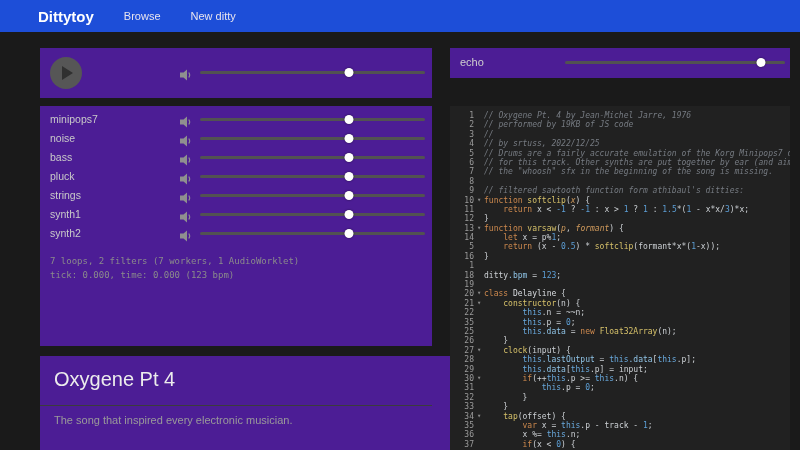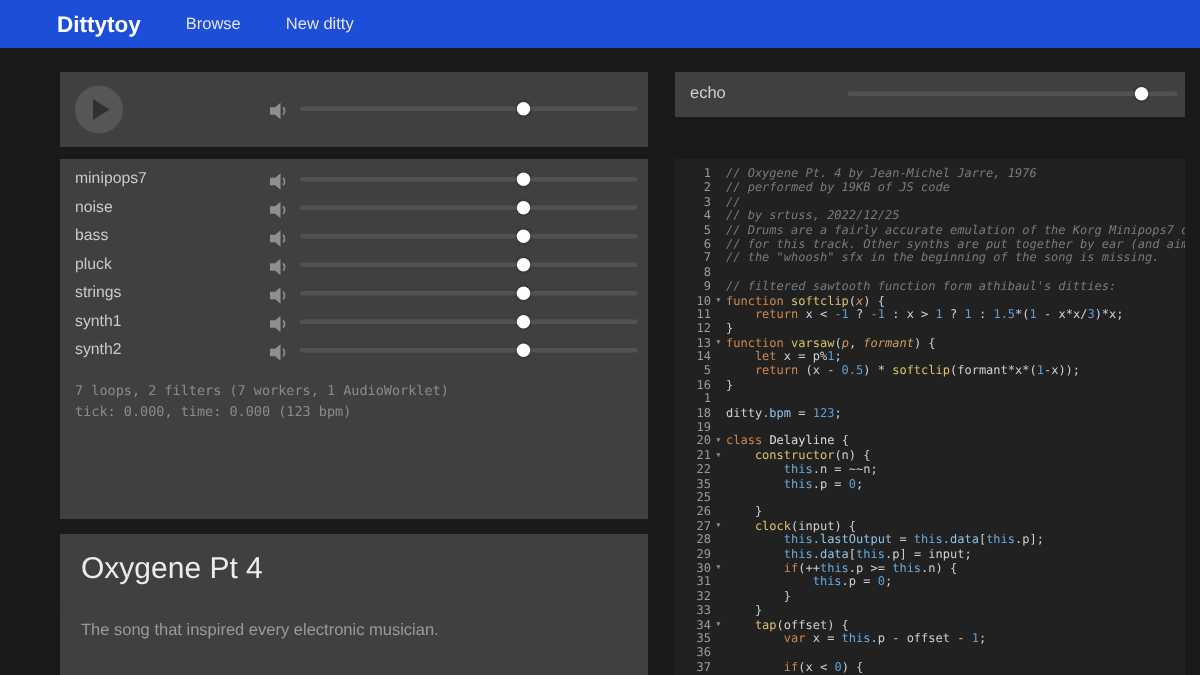--- a/index.html
+++ b/index.html
@@ -5,21 +5,21 @@
   html,body { margin:0; padding:0; background:#111; }
   .page { position:relative; width:800px; height:450px; overflow:hidden;
           background:#1a1a1a; font-family:"Liberation Sans",sans-serif; }
 
   
   .header { position:absolute; top:0; left:0; width:800px; height:32px;
             background:#1d4ed8; display:flex; align-items:center; }
   .logo { color:#ffffff; font-size:15px; font-weight:bold; margin-left:38px; cursor:pointer; }
   .navlink { color:#e8e4ee; font-size:11px; margin-left:18px; cursor:pointer;padding-left:12px; }
 
-  .panel { position:absolute; background:#404040; }
+  .panel { position:absolute; background:#4c1d95; }
 
   
   .slider { position:absolute; height:9px; }
   .slider .track { position:absolute; left:0; right:0; top:3px; height:3px;
                    background:#525252; border-radius:2px; }
   .slider .knob { position:absolute; top:0; width:9px; height:9px; border-radius:50%;
                   background:#ffffff; transform:translateX(-50%); box-shadow:0 0 2px rgba(0,0,0,.6); }
 
   
   .player-panel { left:40px; top:48px; width:392px; height:50px; }
@@ -36,21 +36,21 @@
   .mixer-panel { left:40px; top:106px; width:392px; height:240px; }
   .mixrows { position:absolute; left:0; top:4px; width:392px; }
   .mixrow { position:relative; height:19px; }
   .chlabel { position:absolute; left:10px; top:3px; color:#c9c9c9; font-size:10.5px; }
   .mixrow .spk { left:140px; top:4px; }
   .mixrow .slider { left:160px; top:5px; width:225px; }
   .stats { position:absolute; left:10px; top:148px; color:#8b8b8b;
            font-family:"DejaVu Sans Mono",monospace; font-size:9px; line-height:14px; }
 
   
-  .info-panel { left:40px; top:356px; width:392px; height:94px; }
+  .info-panel { left:40px; top:356px; width:392px; height:94px;padding-left:24px; }
   .song-title { position:absolute; left:14px; top:12px; color:#ececec; font-size:20px; }
   .info-divider { position:absolute; left:0; top:49px; width:392px; height:1px; background:#3c3c3c; }
   .song-desc { position:absolute; left:14px; top:58px; color:#9a9a9a; font-size:11px; }
 
   
   .echo-panel { left:450px; top:48px; width:340px; height:30px; }
   .echo-label { position:absolute; left:10px; top:8px; color:#cfcfcf; font-size:11px; }
   .echo-panel .slider { left:115px; top:10px; width:220px; }
 
   
@@ -217,29 +217,29 @@
         <div class="cline"><span class="ln">14</span><span class="fold"></span><span class="ct"><span class="tk-d">    </span><span class="tk-k">let</span><span class="tk-d"> x = p%</span><span class="tk-nu">1</span><span class="tk-d">;</span></span></div>
         <div class="cline"><span class="ln">5</span><span class="fold"></span><span class="ct"><span class="tk-d">    </span><span class="tk-k">return</span><span class="tk-d"> (x - </span><span class="tk-nu">0.5</span><span class="tk-d">) * </span><span class="tk-f">softclip</span><span class="tk-d">(formant*x*(</span><span class="tk-nu">1</span><span class="tk-d">-x));</span></span></div>
         <div class="cline"><span class="ln">16</span><span class="fold"></span><span class="ct"><span class="tk-d">}</span></span></div>
         <div class="cline"><span class="ln">1</span><span class="fold"></span><span class="ct"></span></div>
         <div class="cline"><span class="ln">18</span><span class="fold"></span><span class="ct"><span class="tk-d">ditty</span><span class="tk-p">.bpm</span><span class="tk-d"> = </span><span class="tk-nu">123</span><span class="tk-d">;</span></span></div>
         <div class="cline"><span class="ln">19</span><span class="fold"></span><span class="ct"></span></div>
         <div class="cline"><span class="ln">20</span><span class="fold">▾</span><span class="ct"><span class="tk-k">class</span><span class="tk-d"> </span><span class="tk-cl">Delayline</span><span class="tk-d"> {</span></span></div>
         <div class="cline"><span class="ln">21</span><span class="fold">▾</span><span class="ct"><span class="tk-d">    </span><span class="tk-f">constructor</span><span class="tk-d">(n) {</span></span></div>
         <div class="cline"><span class="ln">22</span><span class="fold"></span><span class="ct"><span class="tk-d">        </span><span class="tk-th">this</span><span class="tk-d">.n = ~~n;</span></span></div>
         <div class="cline"><span class="ln">35</span><span class="fold"></span><span class="ct"><span class="tk-d">        </span><span class="tk-th">this</span><span class="tk-d">.p = </span><span class="tk-nu">0</span><span class="tk-d">;</span></span></div>
-        <div class="cline"><span class="ln">25</span><span class="fold"></span></div>
+        <div class="cline"><span class="ln">25</span><span class="fold"></span><span class="ct"><span class="tk-d">        </span><span class="tk-th">this</span><span class="tk-p">.data</span><span class="tk-d"> = </span><span class="tk-k">new</span><span class="tk-d"> </span><span class="tk-f">Float32Array</span><span class="tk-d">(n);</span></span></div>
         <div class="cline"><span class="ln">26</span><span class="fold"></span><span class="ct"><span class="tk-d">    }</span></span></div>
         <div class="cline"><span class="ln">27</span><span class="fold">▾</span><span class="ct"><span class="tk-d">    </span><span class="tk-f">clock</span><span class="tk-d">(input) {</span></span></div>
         <div class="cline"><span class="ln">28</span><span class="fold"></span><span class="ct"><span class="tk-d">        </span><span class="tk-th">this</span><span class="tk-p">.lastOutput</span><span class="tk-d"> = </span><span class="tk-th">this</span><span class="tk-p">.data</span><span class="tk-d">[</span><span class="tk-th">this</span><span class="tk-d">.p];</span></span></div>
         <div class="cline"><span class="ln">29</span><span class="fold"></span><span class="ct"><span class="tk-d">        </span><span class="tk-th">this</span><span class="tk-p">.data</span><span class="tk-d">[</span><span class="tk-th">this</span><span class="tk-d">.p] = input;</span></span></div>
         <div class="cline"><span class="ln">30</span><span class="fold">▾</span><span class="ct"><span class="tk-d">        </span><span class="tk-k">if</span><span class="tk-d">(++</span><span class="tk-th">this</span><span class="tk-d">.p &gt;= </span><span class="tk-th">this</span><span class="tk-d">.n) {</span></span></div>
         <div class="cline"><span class="ln">31</span><span class="fold"></span><span class="ct"><span class="tk-d">            </span><span class="tk-th">this</span><span class="tk-d">.p = </span><span class="tk-nu">0</span><span class="tk-d">;</span></span></div>
         <div class="cline"><span class="ln">32</span><span class="fold"></span><span class="ct"><span class="tk-d">        }</span></span></div>
         <div class="cline"><span class="ln">33</span><span class="fold"></span><span class="ct"><span class="tk-d">    }</span></span></div>
         <div class="cline"><span class="ln">34</span><span class="fold">▾</span><span class="ct"><span class="tk-d">    </span><span class="tk-f">tap</span><span class="tk-d">(offset) {</span></span></div>
-        <div class="cline"><span class="ln">35</span><span class="fold"></span><span class="ct"><span class="tk-d">        </span><span class="tk-k">var</span><span class="tk-d"> x = </span><span class="tk-th">this</span><span class="tk-d">.p - offset - </span><span class="tk-nu">1</span><span class="tk-d">;</span></span></div>
-        <div class="cline"><span class="ln">36</span><span class="fold"></span></div>
+        <div class="cline"><span class="ln">35</span><span class="fold"></span><span class="ct"><span class="tk-d">        </span><span class="tk-k">var</span><span class="tk-d"> x = </span><span class="tk-th">this</span><span class="tk-d">.p - track - </span><span class="tk-nu">1</span><span class="tk-d">;</span></span></div>
+        <div class="cline"><span class="ln">36</span><span class="fold"></span><span class="ct"><span class="tk-d">        x %= </span><span class="tk-th">this</span><span class="tk-d">.n;</span></span></div>
         <div class="cline"><span class="ln">37</span><span class="fold"></span><span class="ct"><span class="tk-d">        </span><span class="tk-k">if</span><span class="tk-d">(x &lt; </span><span class="tk-nu">0</span><span class="tk-d">) {</span></span></div>
       </div>
   </div>
 
 </div>
 
 </body></html>

